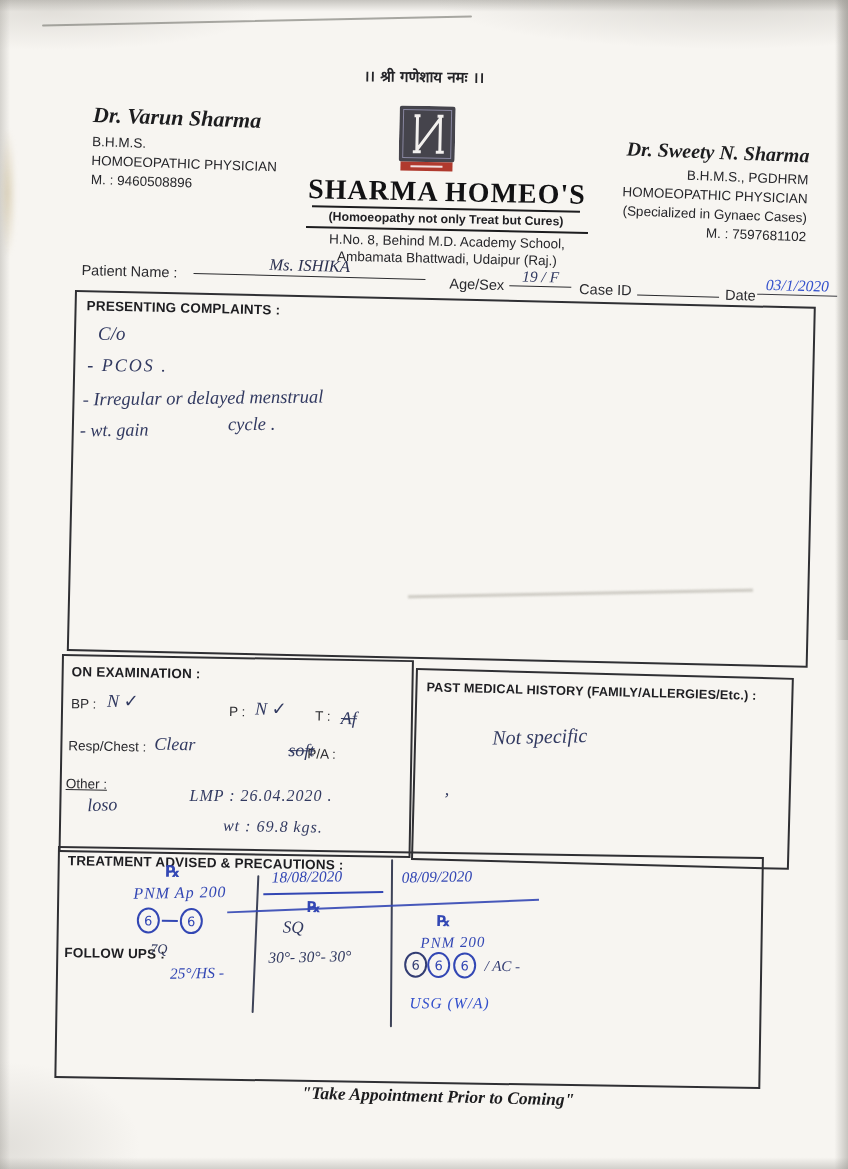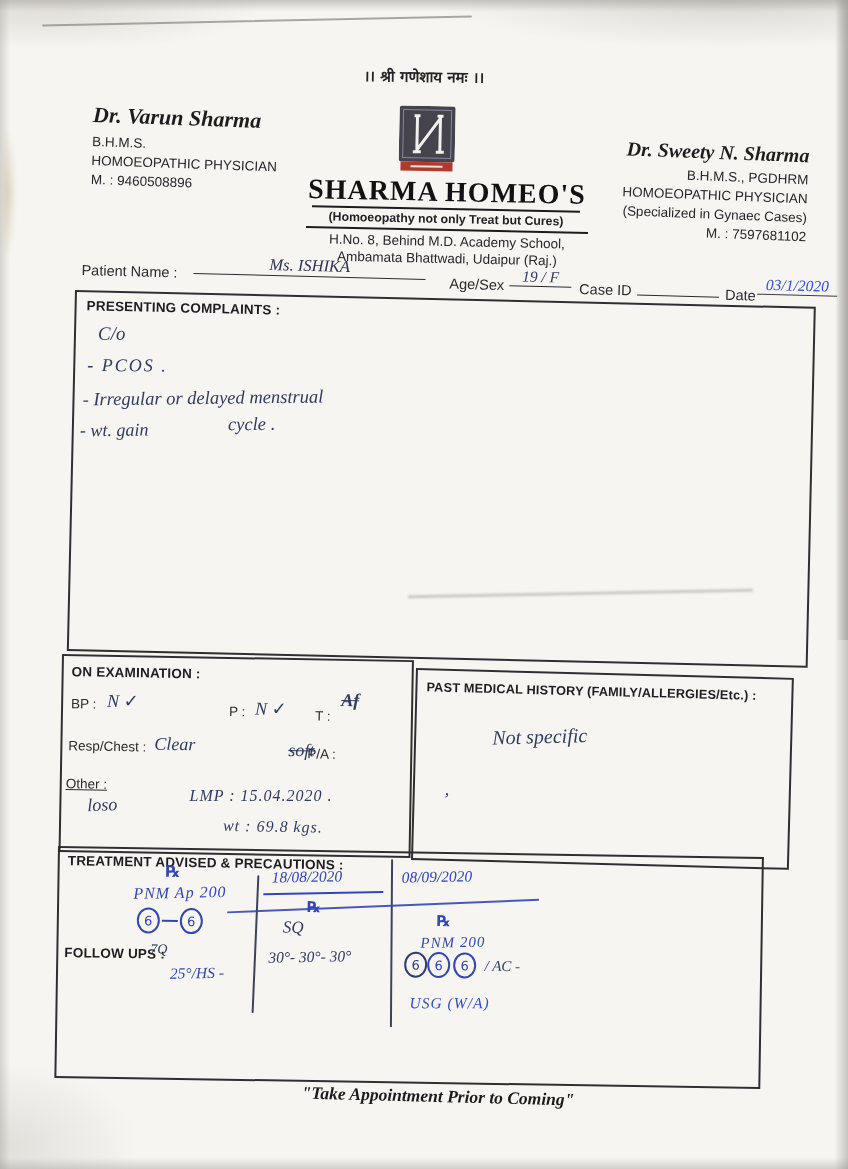--- a/index.html
+++ b/index.html
@@ -118,28 +118,28 @@
     <span class="hw abs" style="left:6px;top:127px;font-size:18px;transform:rotate(-2deg);">- wt. gain</span>
   </div>
 
   <div class="formbox" style="left:62px;top:654px;width:348px;height:194px;transform:rotate(1deg);transform-origin:left top;">
     <span class="boxlabel" style="left:8px;top:8px;">ON EXAMINATION :</span>
     <span class="plabel" style="left:8px;top:40px;">BP :</span>
     <span class="hw abs" style="left:44px;top:33px;font-size:18px;">N ✓</span>
     <span class="plabel" style="left:166px;top:45px;">P :</span>
     <span class="hw abs" style="left:192px;top:38px;font-size:18px;">N ✓</span>
     <span class="plabel" style="left:252px;top:48px;">T :</span>
-    <span class="hw abs strike" style="left:278px;top:29px;font-size:18px;font-weight:bold;">Af</span>
+    <span class="hw abs strike" style="left:278px;top:47px;font-size:18px;">Af</span>
     <span class="plabel" style="left:6px;top:82px;">Resp/Chest :</span>
     <span class="hw abs" style="left:92px;top:76px;font-size:18px;">Clear</span>
     <span class="plabel" style="left:201px;top:86px;margin-left:44px;">P/A :</span>
     <span class="hw abs strike" style="left:226px;top:80px;font-size:18px;">soft</span>
     <span class="plabel" style="left:4px;top:120px;text-decoration:underline;">Other :</span>
     <span class="hw abs" style="left:26px;top:138px;font-size:18px;transform:rotate(-3deg);">loso</span>
-    <span class="hw abs" style="left:128px;top:128px;font-size:16px;letter-spacing:1px;transform:rotate(-1deg);">LMP : 15.04.2020 .</span>
+    <span class="hw abs" style="left:128px;top:128px;font-size:16px;letter-spacing:1px;transform:rotate(-1deg);">LMP : 26.04.2020 .</span>
     <span class="hw abs" style="left:162px;top:158px;font-size:16px;letter-spacing:1px;">wt : 69.8 kgs.</span>
   </div>
 
   <div class="formbox" style="left:416px;top:668px;width:374px;height:188px;transform:rotate(1.5deg);transform-origin:left top;">
     <span class="boxlabel" style="left:9px;top:10px;font-size:12.7px;">PAST MEDICAL HISTORY (FAMILY/ALLERGIES/Etc.) :</span>
     <span class="hw abs" style="left:76px;top:52px;font-size:20px;transform:rotate(-3deg);">Not specific</span>
     <span class="hw abs" style="left:30px;top:108px;font-size:18px;">,</span>
   </div>
 
   <div class="formbox" style="left:58px;top:846px;width:702px;height:228px;transform:rotate(.9deg);transform-origin:left top;">

